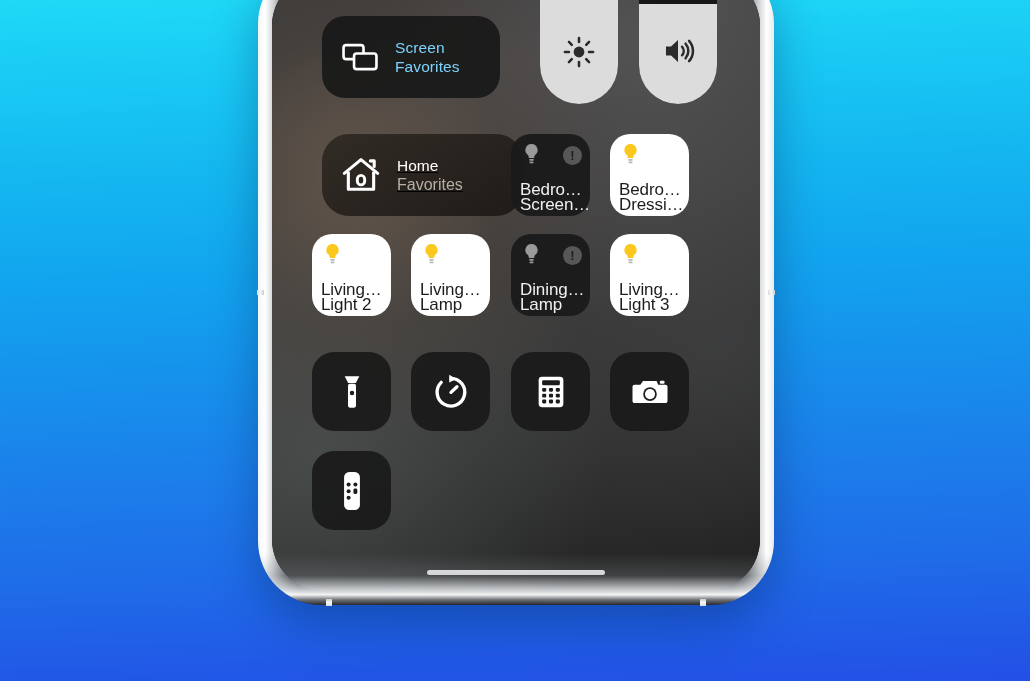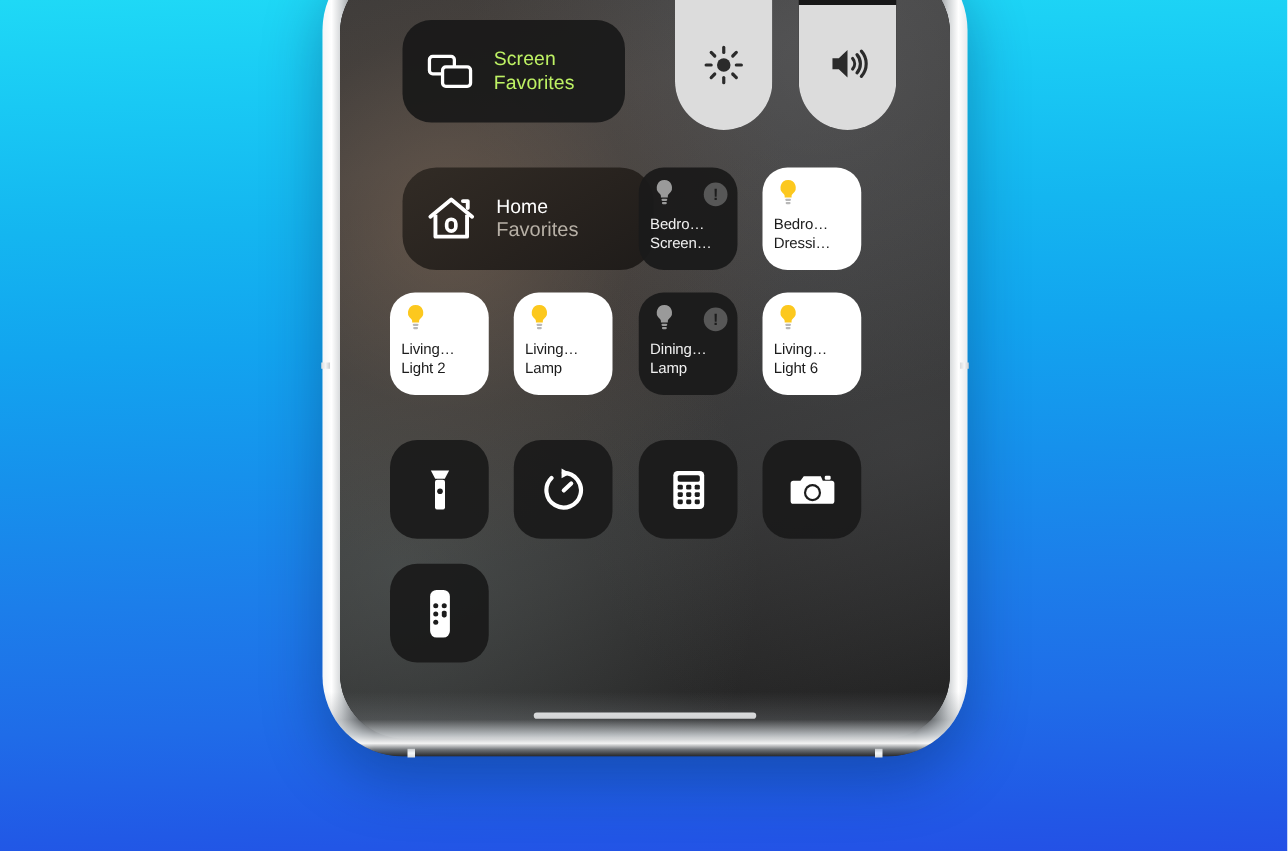--- a/index.html
+++ b/index.html
@@ -115,43 +115,43 @@
 
   
   #mirror-tile{
     position:absolute; left:50px; top:42px;
     width:178px; height:82px; border-radius:23px;
     background:rgba(25,25,25,.93);
     display:flex; align-items:center; gap:14px;
     padding-left:17px;
   }
   #mirror-tile .label{
-    color:#bef264; font-size:15.5px; line-height:19px; letter-spacing:.1px;
+    color:#7dd3fc; font-size:15.5px; line-height:19px; letter-spacing:.1px;
   }
 
   
   #home-tile{
     position:absolute; left:50px; top:160px;
     width:201px; height:82px; border-radius:27px;
     background:linear-gradient(150deg, rgba(48,42,36,.96) 0%, rgba(38,33,29,.96) 55%, rgba(29,26,24,.96) 100%);
-    display:flex; align-items:center; gap:14px; padding-left:17px;
+    display:flex; align-items:center; gap:14px; padding-left:17px;text-decoration:underline;
   }
   #home-tile .htxt{ display:flex; flex-direction:column; }
   #home-tile .hname{ color:#ffffff; font-size:15.5px; line-height:19px; }
   #home-tile .hsub { color:#b7b0a6; font-size:16px; line-height:19px; }
 
   .light-tile{
     position:absolute; width:79px; height:82px; border-radius:20px;
     padding:9px 8px 0 9px;
     display:flex; flex-direction:column; justify-content:flex-start;
   }
   .light-tile.on  { background:#ffffff; }
   .light-tile.off { background:rgba(26,26,26,.95); }
   .lt-head{ display:flex; align-items:center; justify-content:space-between; height:24px; }
-  .lt-name{ margin-top:5px; font-size:12px; line-height:15px; letter-spacing:-.1px; }
+  .lt-name{ margin-top:15px; font-size:17px; line-height:15px; letter-spacing:-.1px; }
   .light-tile.on  .lt-name{ color:#1c1c1c; }
   .light-tile.off .lt-name{ color:#f0f0f0; }
   .lt-name span{ display:block; white-space:nowrap; }
 
   .badge{
     width:19px; height:19px; border-radius:50%;
     background:#575757; display:flex; align-items:center; justify-content:center;
   }
   .badge i{
     font-style:normal; color:#1d1d1d; font-size:13px; font-weight:bold; line-height:13px;
@@ -325,21 +325,21 @@
         <div class="light-tile on" style="left:338px; top:260px">
           <div class="lt-head">
             <svg width="23" height="26" viewBox="0 0 24 30">
               <path d="M12 2.4a7 7 0 0 1 4.5 12.4c-.9.8-1.3 1.5-1.3 2.5v1.1H8.8v-1.1c0-1-.4-1.7-1.3-2.5A7 7 0 0 1 12 2.4z" fill="#fcc81e"></path>
               <rect x="9.3" y="19.6" width="5.4" height="2.0" rx="1.0" fill="#b8b8b8"></rect>
               <rect x="9.7" y="22.6" width="4.6" height="2.0" rx="1.0" fill="#b8b8b8"></rect>
             </svg>
           </div>
           <div class="lt-name">
             <span>Living…</span>
-            <span>Light 6</span>
+            <span>Light 3</span>
           </div>
         </div>
 
         <div class="util-tile" style="left:40px; top:378px">
           <svg width="40" height="40" viewBox="0 0 24 24">
             <path d="M7.6 2.6h8.8l-2.1 4.0h-4.6z" fill="#fff"></path>
             <rect x="9.6" y="7.1" width="4.8" height="14.3" rx="1.1" fill="#fff"></rect>
             <circle cx="12" cy="12.6" r="1.35" fill="#1c1c1c"></circle>
           </svg>
         </div>

